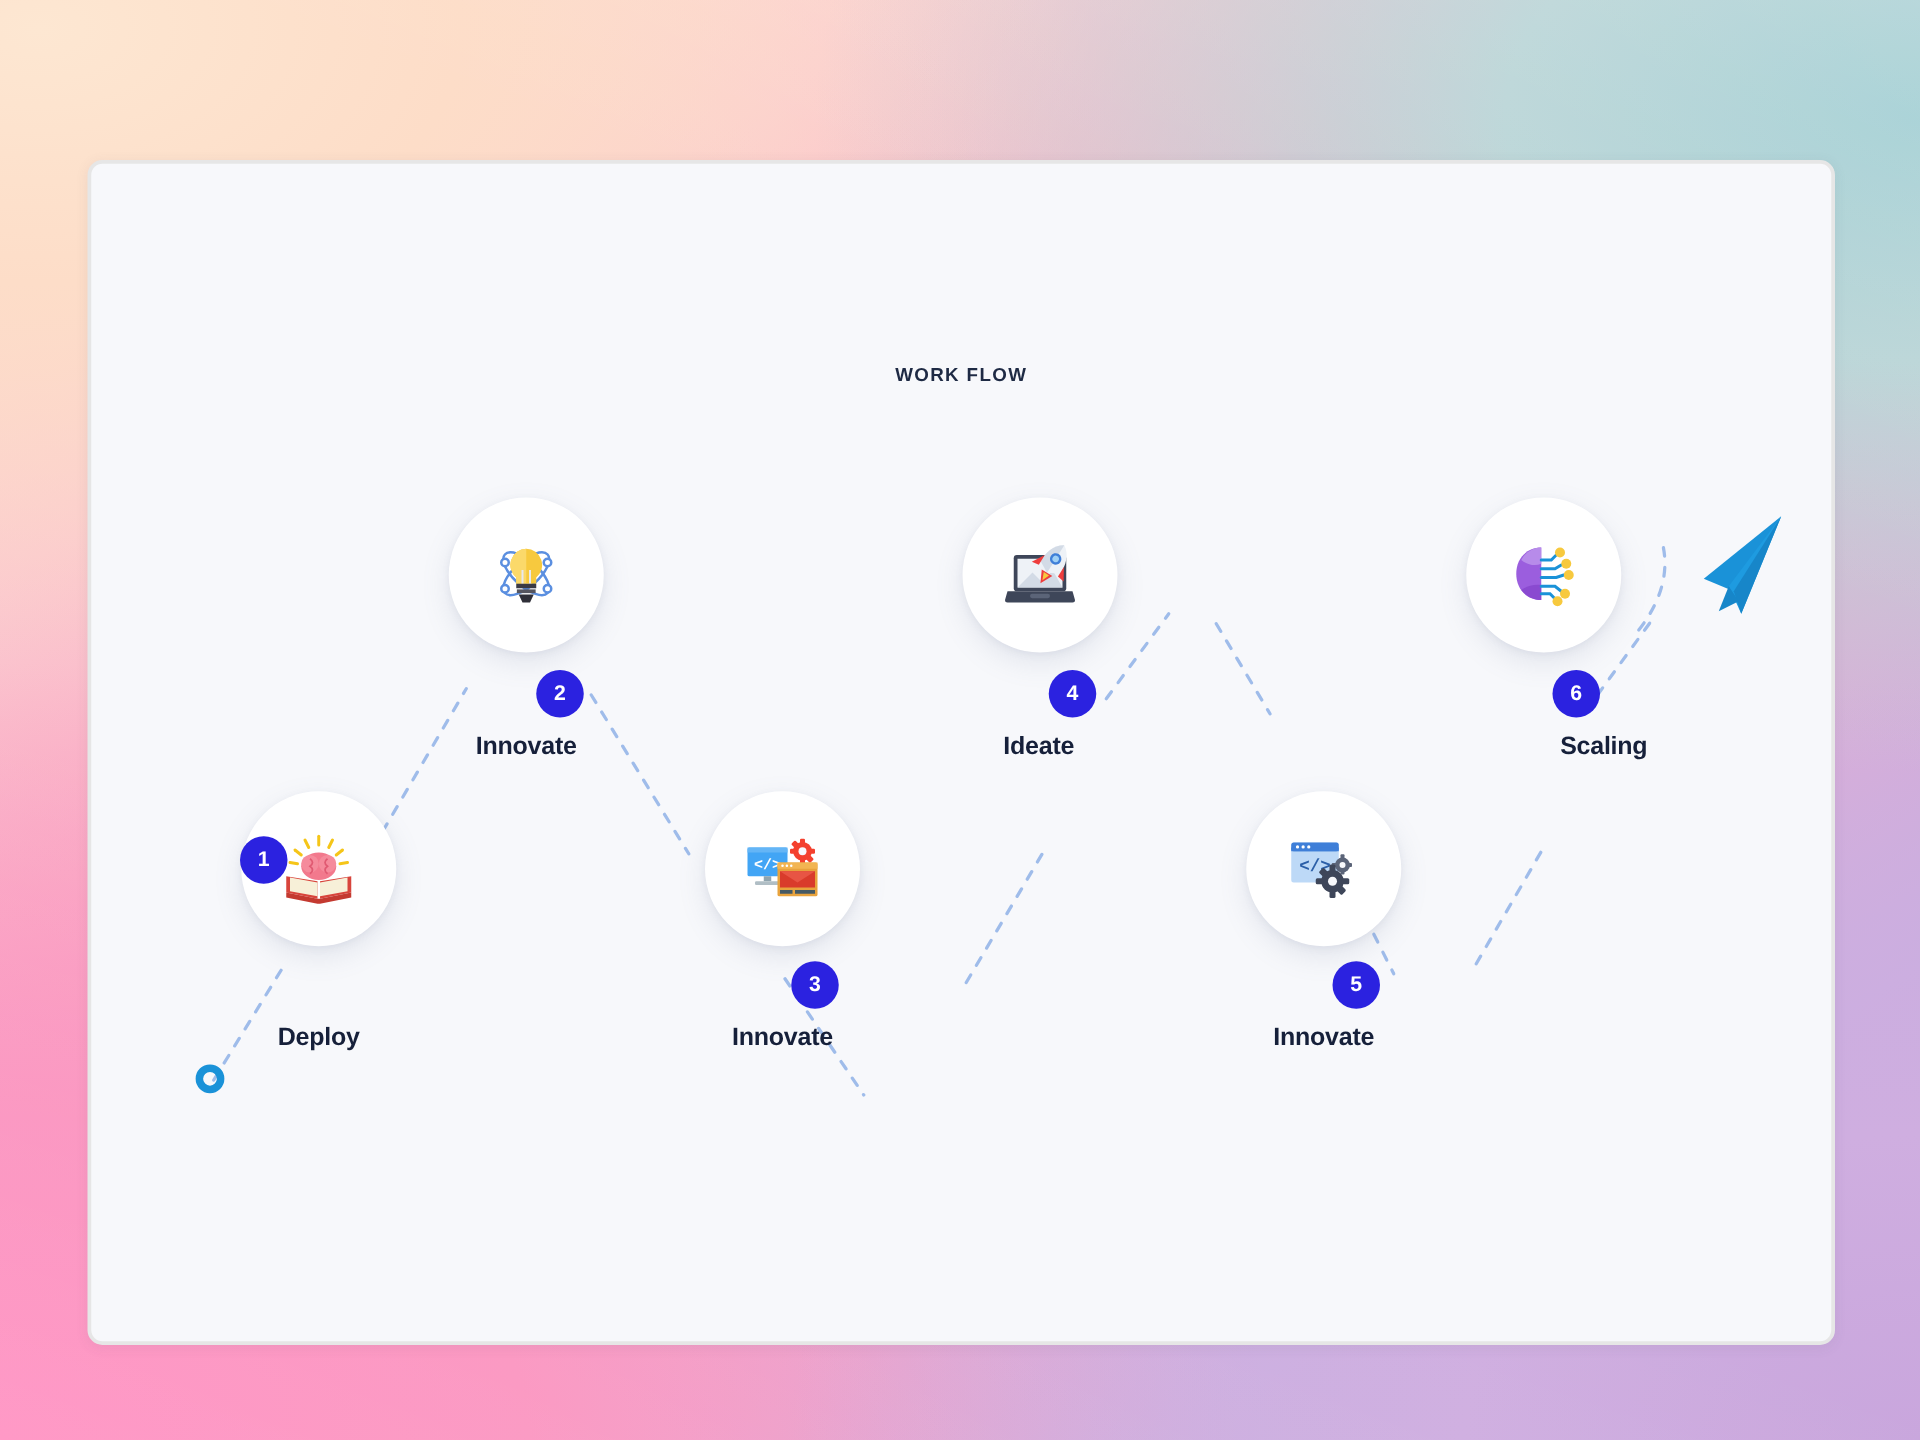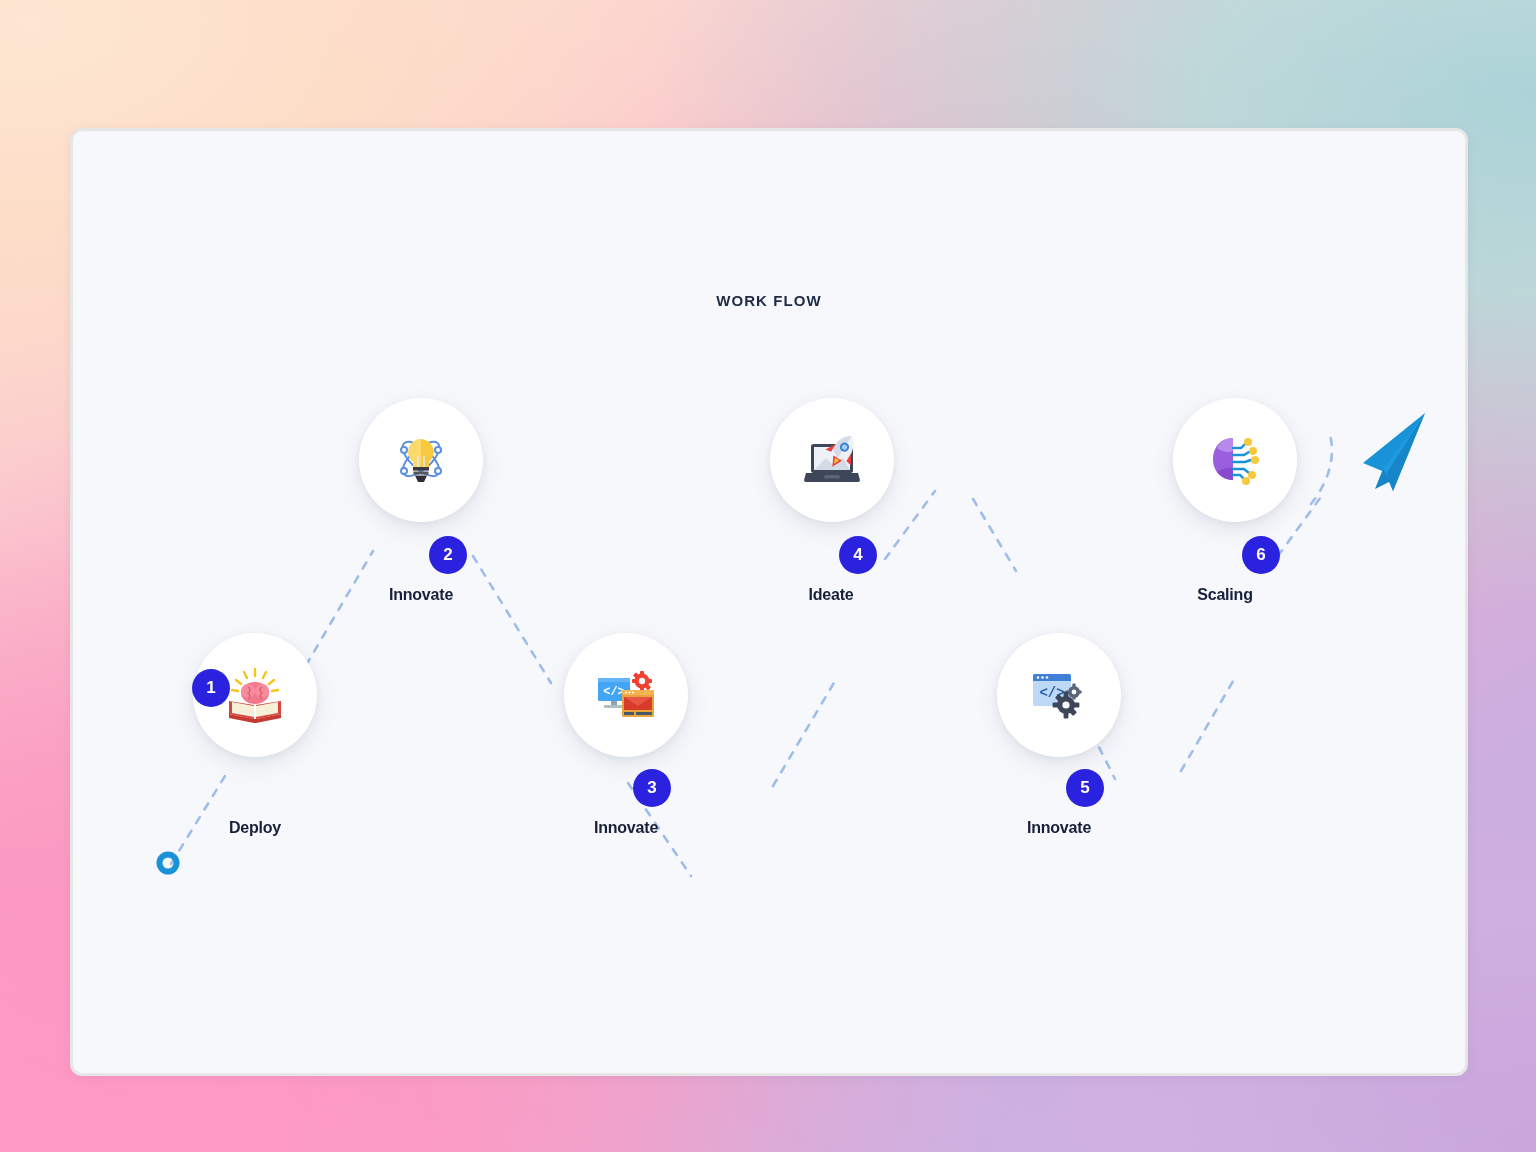--- a/index.html
+++ b/index.html
@@ -72,21 +72,21 @@
     background:#2b22e0;
     color:#fff;
     font-size:17px; font-weight:bold;
     display:flex; align-items:center; justify-content:center;
     z-index:3;
   }
   .label {
     position:absolute;
     width:260px;
     text-align:center;
-    font-size:16px; font-weight:bold;
+    font-size:20px; font-weight:bold;
     color:#16203a;
     letter-spacing:-0.2px;
   }
 </style>
 </head>
 <body>
 
 <div id="bg-gradient"></div>
 <div id="bg-sheen"></div>
 
@@ -288,16 +288,16 @@
         <g fill="#f7c93e">
           <circle cx="45" cy="14" r="4"></circle>
           <circle cx="50" cy="23" r="4"></circle>
           <circle cx="52" cy="32" r="4"></circle>
           <circle cx="49" cy="47" r="4"></circle>
           <circle cx="43" cy="53" r="4"></circle>
         </g>
       </svg>
     </div>
     <div class="badge" style="left:1169px; top:405px;">6</div>
-    <div class="label" style="left:1022px; top:455px;">Scaling</div>
+    <div class="label" style="left:1080px; top:455px;">Scaling</div>
   </div>
 
 </div>
 
 </body></html>

